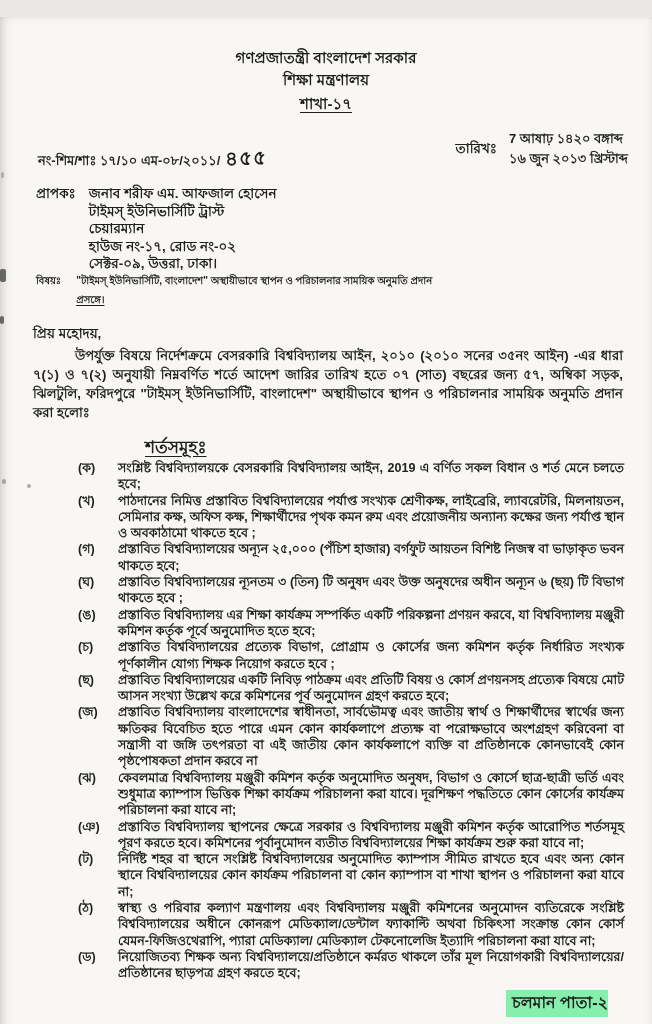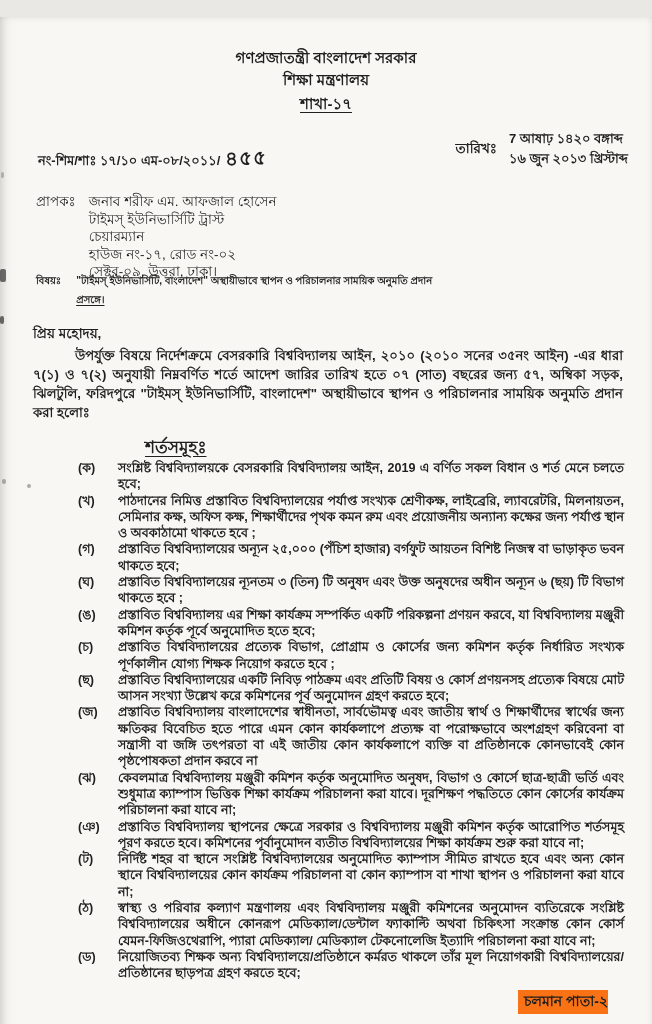--- a/index.html
+++ b/index.html
@@ -17,38 +17,38 @@
   .hdr { position:absolute; top:30px; left:0; right:0; text-align:center; font-size:15px; font-weight:700; line-height:22px; }
   .hdr .branch { text-decoration:underline; text-underline-offset:3px; display:inline-block; margin-top:2px; }
   
   .refrow { position:absolute; top:112px; left:38px; right:24px; display:flex; justify-content:space-between; align-items:flex-start; }
   .ref { font-size:13px; font-weight:600; padding-top:14px; white-space:nowrap; }
   .refnum { font-size:20px; font-weight:700; display:inline-block; transform:rotate(-2deg); margin-left:5px; letter-spacing:1px; }
   .dateblk { display:flex; align-items:center; gap:12px; }
   .datelabel { font-size:13.5px; font-weight:700; }
   .datelines { font-size:13px; font-weight:600; line-height:20px; white-space:nowrap; }
   
-  .recipient { position:absolute; top:176px; left:36px; display:flex; gap:13px; font-size:13.5px; font-weight:400; line-height:17.5px; }
+  .recipient { position:absolute; top:168px; left:36px; display:flex; gap:13px; font-size:13.5px; font-weight:700; line-height:17.5px; }
   .recipient .lbl { flex:none; }
   
   .subject { position:absolute; top:254px; left:36px; width:588px; display:flex; gap:15px; font-size:10px; font-weight:600; line-height:19px; }
   .subject .lbl { flex:none; }
   .subject .s1 { text-align:justify; }
   .subject .s2 { text-decoration:underline; text-underline-offset:2px; font-weight:700; }
   
   .salutation { position:absolute; top:306px; left:33px; font-size:13.5px; font-weight:600; }
   .para { position:absolute; top:329px; left:33px; width:590px; font-size:13.2px; font-weight:600; line-height:19px; text-align:justify; text-indent:42px; }
   
   .cond-head { position:absolute; top:417px; left:145px; font-size:17px; font-weight:700; text-decoration:underline; text-underline-offset:3px; }
   .conds { position:absolute; top:443px; left:78px; width:546px; font-size:12.6px; font-weight:600; line-height:16.3px; }
   .cond { display:flex; }
   .cond .lbl { width:40px; flex:none; }
   .cond .txt { flex:1; text-align:justify; }
   
-  .footer { position:absolute; top:973px; right:44px; font-size:14px; font-weight:600; background:#f97316; padding-left:6px; }
+  .footer { position:absolute; top:973px; right:44px; font-size:16px; font-weight:600; background:#86efac; padding-left:6px; }
   
   .speck { position:absolute; background:rgba(35,35,35,.65); border-radius:2px; }
   .sp1 { left:0; top:252px; width:6px; height:13px; }
   .sp2 { left:0; top:299px; width:4px; height:8px; }
   .sp3 { left:2px; top:462px; width:4px; height:5px; opacity:.5; }
   .sp4 { left:27px; top:467px; width:4px; height:4px; opacity:.55; }
   .sp5 { left:1px; top:155px; width:3px; height:6px; opacity:.4; }
 </style>
 </head>
 <body>

